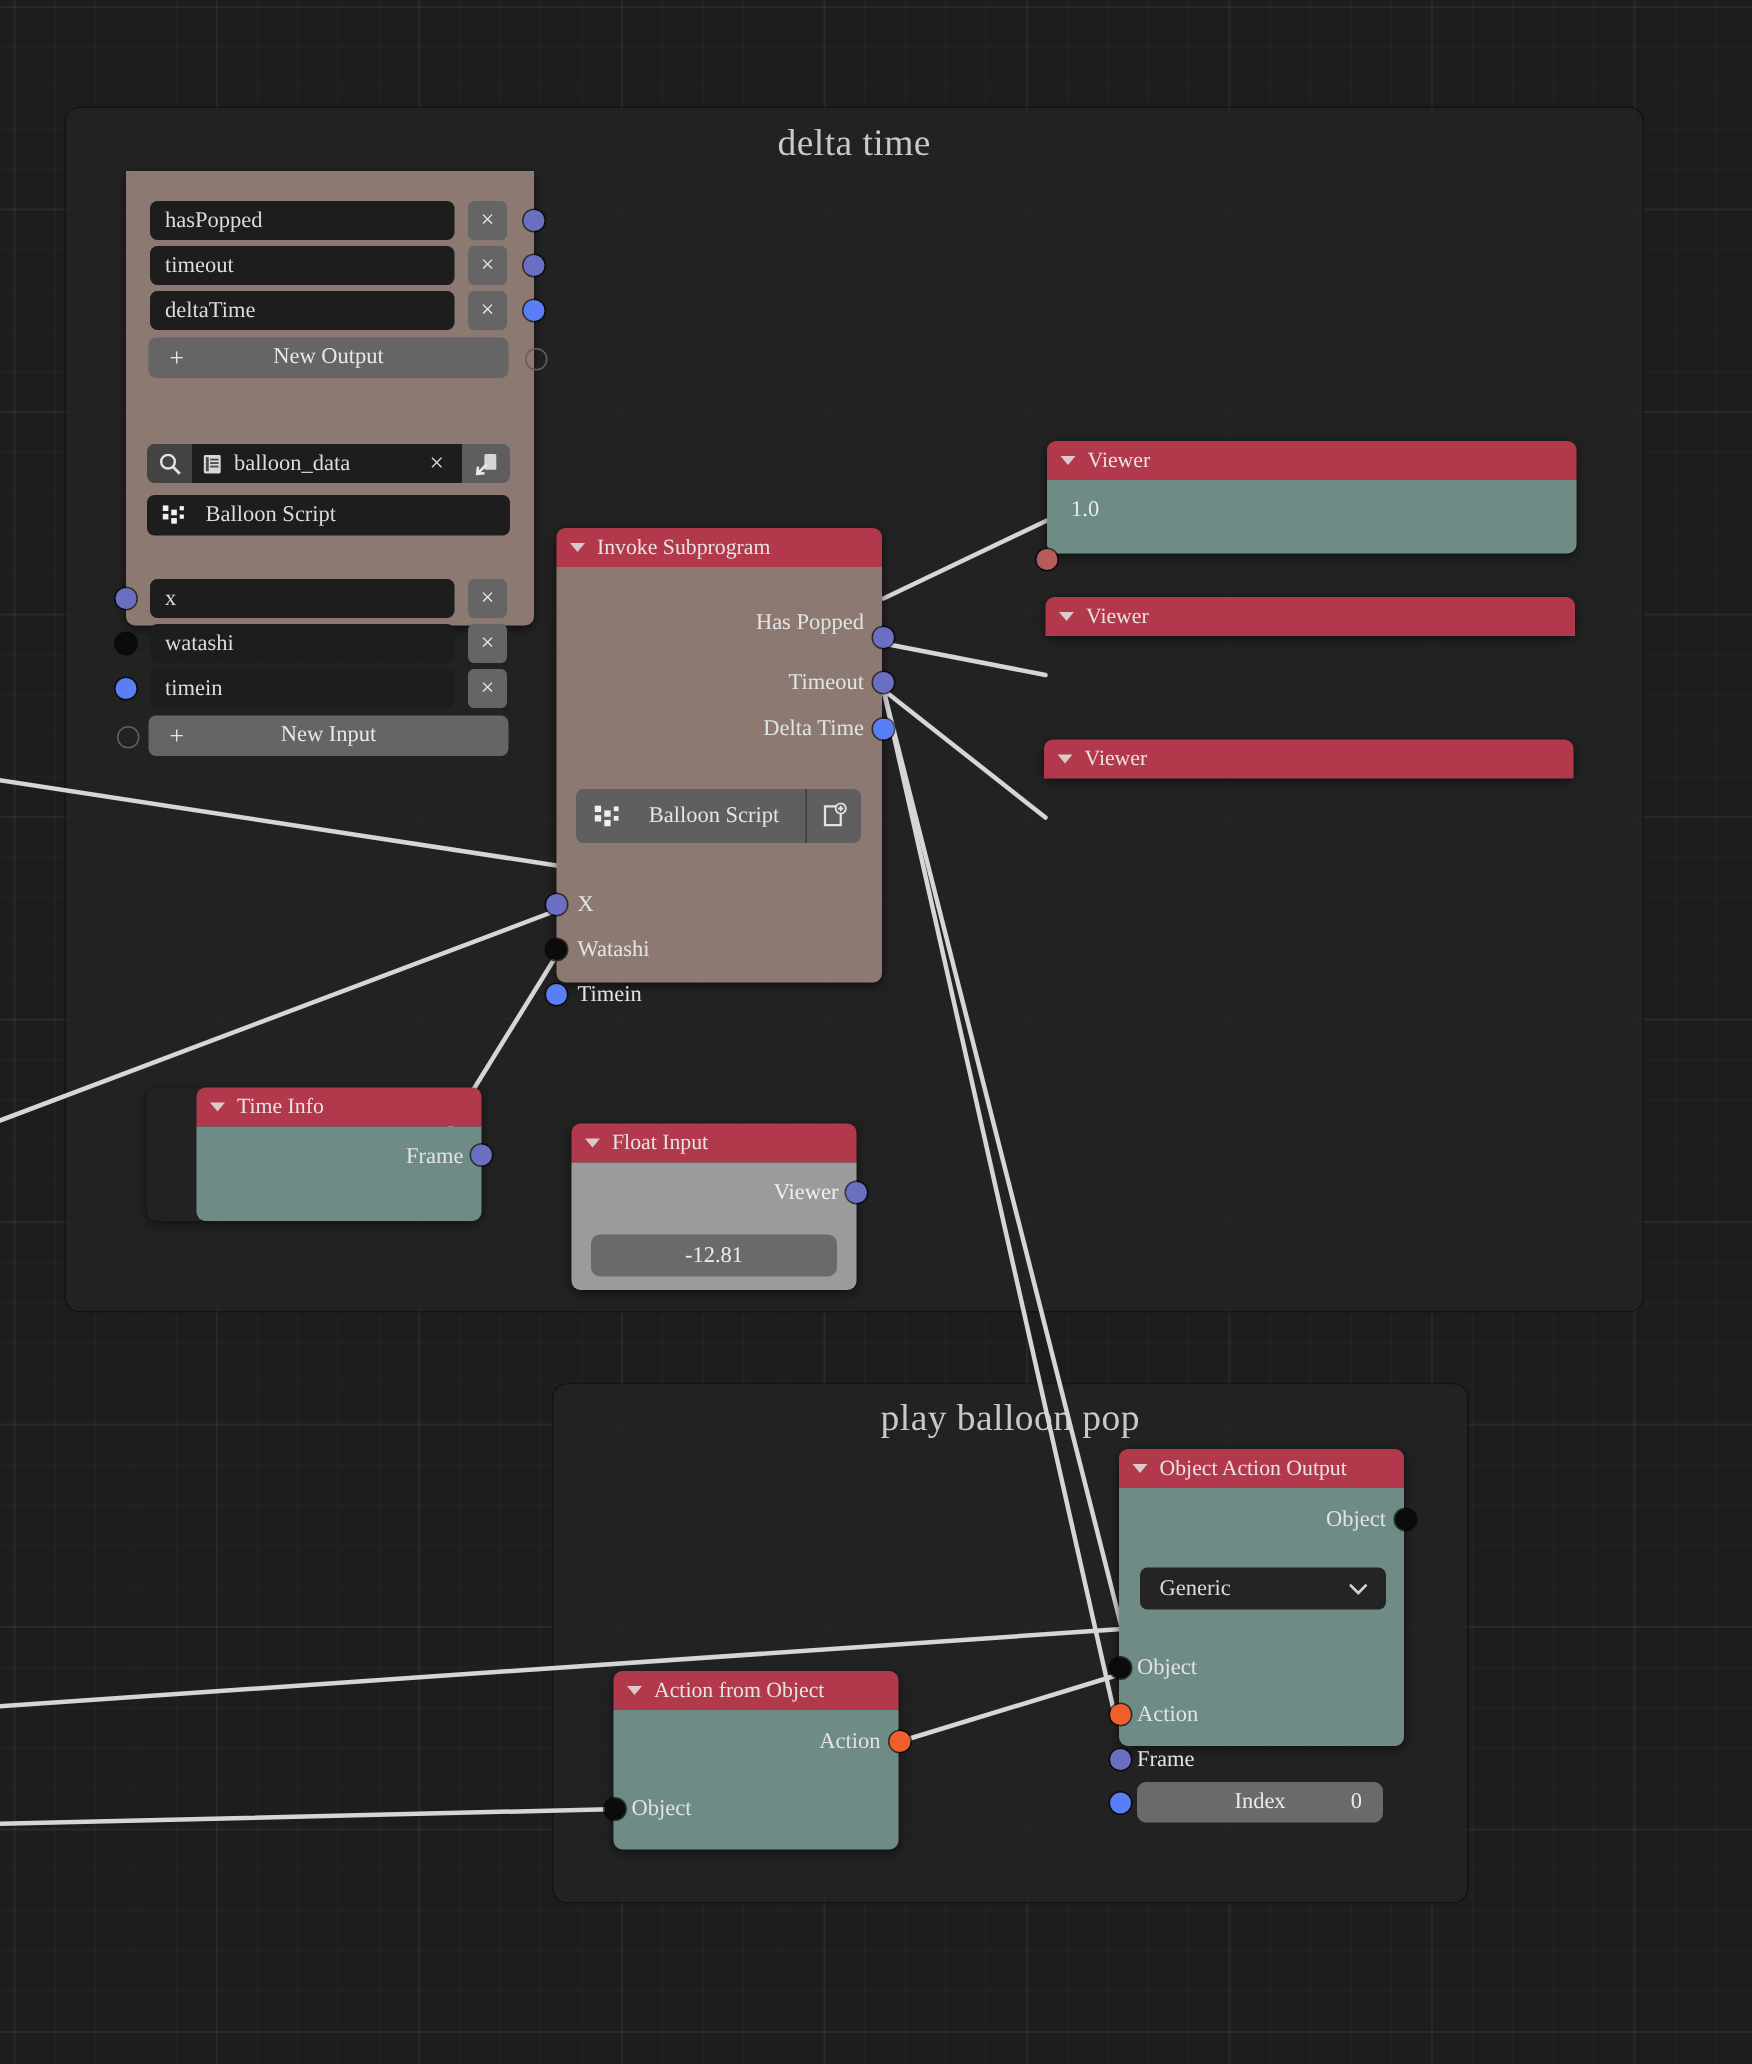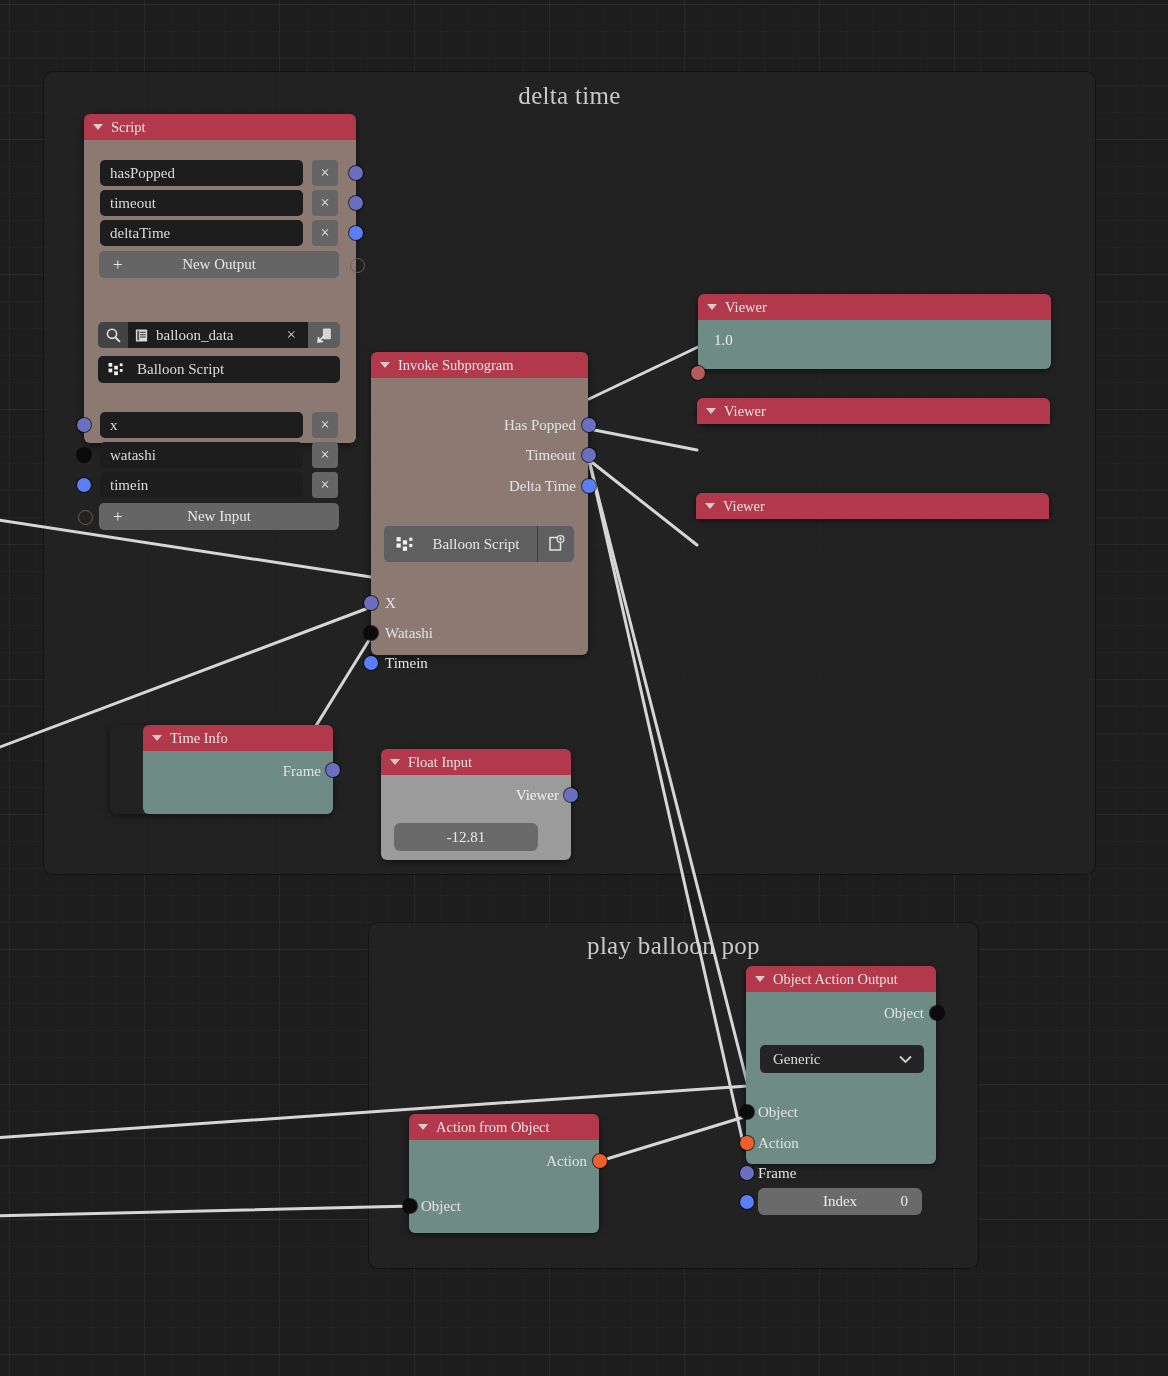--- a/index.html
+++ b/index.html
@@ -278,24 +278,20 @@
 
       <line x1="-8" y1="1138" x2="748" y2="1086"></line>
 
       <line x1="-8" y1="1216" x2="413" y2="1206"></line>
 
       <line x1="600" y1="1161" x2="744" y2="1117"></line>
     </g>
   </svg>
 
   <div class="node" style="left:84px; top:114px; width:272px;">
-    <div class="node-header">
-      <span class="tri"></span>
-      <span>Script</span>
-    </div>
     <div class="node-body body-brown" style="height:303px;">
 
       <div class="field" style="left:16px; top:20px; width:203px; height:26px;">hasPopped</div>
       <div class="xbtn" style="left:228px; top:20px; width:26px; height:26px;">×</div>
       <div class="sock s-violet" style="left:265px; top:26px;"></div>
 
       <div class="field" style="left:16px; top:50px; width:203px; height:26px;">timeout</div>
       <div class="xbtn" style="left:228px; top:50px; width:26px; height:26px;">×</div>
       <div class="sock s-violet" style="left:265px; top:56px;"></div>
 
@@ -366,21 +362,21 @@
       </div>
     </div>
   </div>
 
   <div class="node" style="left:371px; top:352px; width:217px;">
     <div class="node-header">
       <span class="tri"></span>
       <span>Invoke Subprogram</span>
     </div>
     <div class="node-body body-brown" style="height:277px;">
-      <div class="row-label row-right" style="top:39px;">Has Popped</div>
+      <div class="row-label row-right" style="top:29px;">Has Popped</div>
       <div class="sock s-violet" style="left:211px; top:40px;"></div>
 
       <div class="row-label row-right" style="top:69px;">Timeout</div>
       <div class="sock s-violet" style="left:211px; top:70px;"></div>
 
       <div class="row-label row-right" style="top:100px;">Delta Time</div>
       <div class="sock s-blue" style="left:211px; top:101px;"></div>
 
       <div class="subprog-widget" style="left:13px; top:148px; width:190px; height:36px;">
         <svg class="icon-svg" width="19" height="17" viewBox="0 0 18 16" style="margin-left:12px;">
@@ -430,40 +426,40 @@
     </div>
   </div>
 
   <div class="node" style="left:696px; top:493px; width:353px;">
     <div class="node-header">
       <span class="tri"></span>
       <span>Viewer</span>
     </div>
   </div>
 
-  <div class="node" style="left:110px; top:725px; width:190px;padding-left:33px;">
+  <div class="node" style="left:98px; top:725px; width:190px;padding-left:33px;">
     <div class="node-header">
       <span class="tri"></span>
       <span>Time Info</span>
     </div>
     <div class="node-body body-teal" style="height:63px;">
       <div class="row-label row-right" style="top:12px;">Frame</div>
       <div class="sock s-violet" style="left:183px; top:12px;"></div>
     </div>
   </div>
 
   <div class="node" style="left:381px; top:720px; width:190px;margin-top:29px;">
     <div class="node-header">
       <span class="tri"></span>
       <span>Float Input</span>
     </div>
     <div class="node-body body-gray" style="height:85px;">
       <div class="row-label row-right" style="top:12px; color:#efefef;">Viewer</div>
       <div class="sock s-violet" style="left:183px; top:13px;"></div>
-      <div class="numfield" style="left:13px; top:48px; width:144px; height:28px;">
+      <div class="numfield" style="left:13px; top:48px; width:164px; height:28px;">
         <span>-12.81</span>
       </div>
     </div>
   </div>
 
   <div class="node" style="left:746px; top:966px; width:190px;">
     <div class="node-header">
       <span class="tri"></span>
       <span>Object Action Output</span>
     </div>

